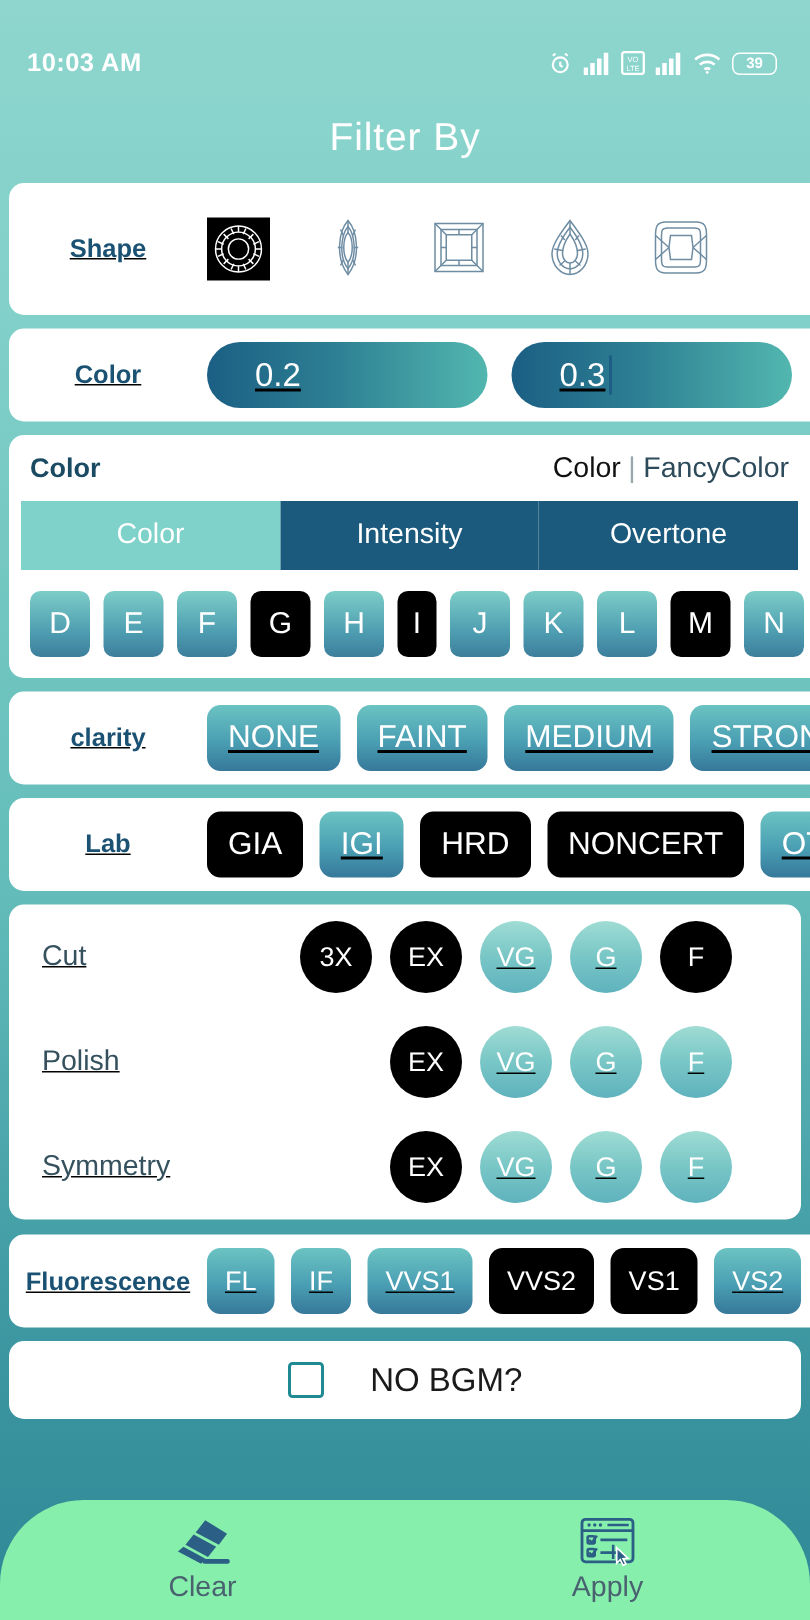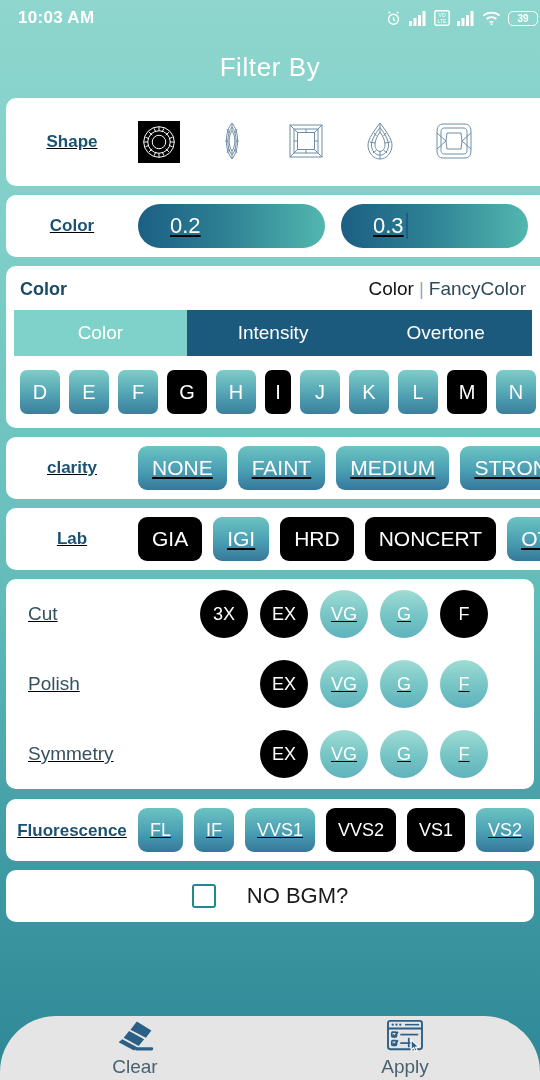--- a/index.html
+++ b/index.html
@@ -11,22 +11,23 @@
   body {
     background: linear-gradient(180deg, #8ed6ce 0%, #7fcfc8 22%, #63bcb9 55%, #3f9aa4 80%, #2e8795 100%);
     position: relative;
   }
 
   
   .statusbar {
     height: 36px;
     display: flex; align-items: center;
     justify-content: space-between;
-    padding: 0 2px 0 18px;
+    padding: 0 22px 0 18px;
     color: #ffffff;
+    margin-top: 24px;
   }
   .status-time { font-size: 17px; font-weight: bold; letter-spacing: .3px; }
   .status-icons { display: flex; align-items: center; gap: 7px; }
   .ic { display: block; }
   .batt {
     border: 1.6px solid #ffffff; border-radius: 5px;
     padding: 0 4px; font-size: 10px; font-weight: bold;
     line-height: 13px; height: 15px; min-width: 30px;
     text-align: center; color: #ffffff;
   }
@@ -150,22 +151,22 @@
     display: flex; align-items: center; justify-content: center; gap: 31px;
   }
   .cbox {
     width: 24px; height: 24px; border: 2.4px solid #1f8a92; border-radius: 3px;
     background: #ffffff;
   }
   .bgm-text { font-size: 22px; color: #1a1a1a; }
 
   
   .bottombar {
-    position: absolute; left: 0; bottom: 0; width: 540px; height: 64px;
-    background: #e5e5e5;
+    position: absolute; left: 0; bottom: 0; width: 540px; height: 80px;
+    background: #86efac;
     border-top-left-radius: 56px;
     border-top-right-radius: 56px;
     display: flex; align-items: center;
   }
   .bottom-btn {
     flex: 1; display: flex; flex-direction: column;
     align-items: center; justify-content: center; gap: 3px;
   }
   .bottom-btn .lab { font-size: 19px; color: #4a6270; }
 </style>

